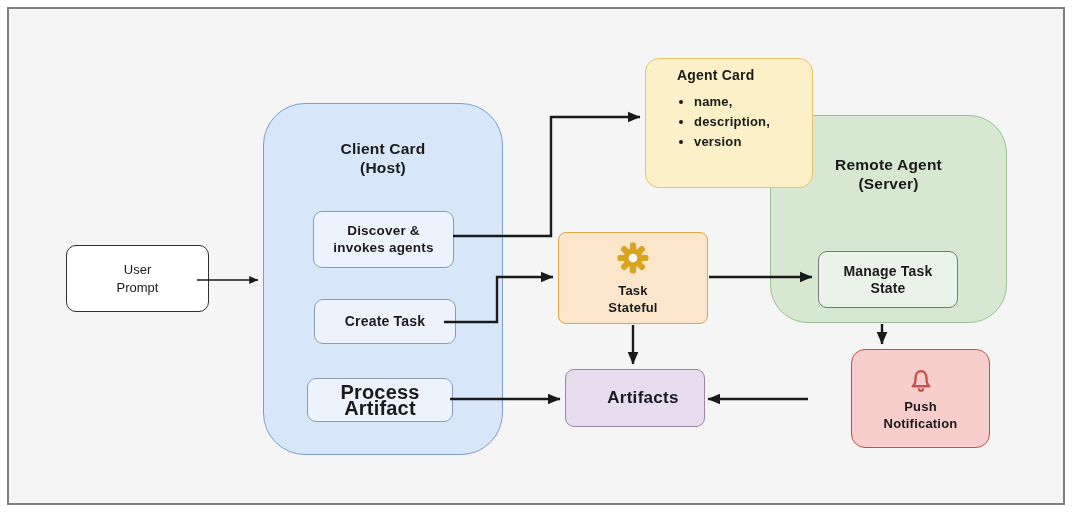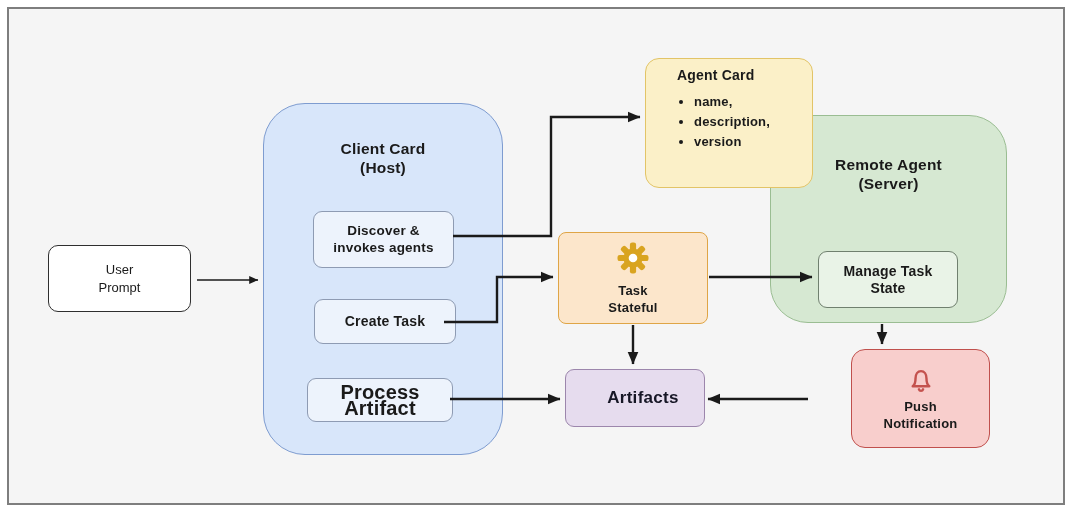--- a/index.html
+++ b/index.html
@@ -9,21 +9,21 @@
     color:#1a1a1a;overflow:hidden;
   }
   .frame{
     position:absolute;left:7px;top:7px;width:1058px;height:498px;
     box-sizing:border-box;border:2px solid #7e7e7e;background:#f5f5f5;
   }
   .node{position:absolute;box-sizing:border-box;}
   .center{display:flex;flex-direction:column;align-items:center;justify-content:center;text-align:center;}
 
   .user-prompt{
-    left:48px;top:245px;width:143px;height:67px;border-radius:10px;
+    left:66px;top:245px;width:143px;height:67px;border-radius:10px;
     background:#ffffff;border:1.5px solid #2f2f2f;
     font-size:13px;font-weight:400;line-height:18px;text-align:right;
   }
   .client-agent{
     left:263px;top:103px;width:240px;height:352px;border-radius:42px;
     background:#d8e6fa;border:1.5px solid #7e9cd0;
   }
   .big-title{
     text-align:center;font-weight:bold;font-size:15.5px;line-height:19px;letter-spacing:.2px;
   }

